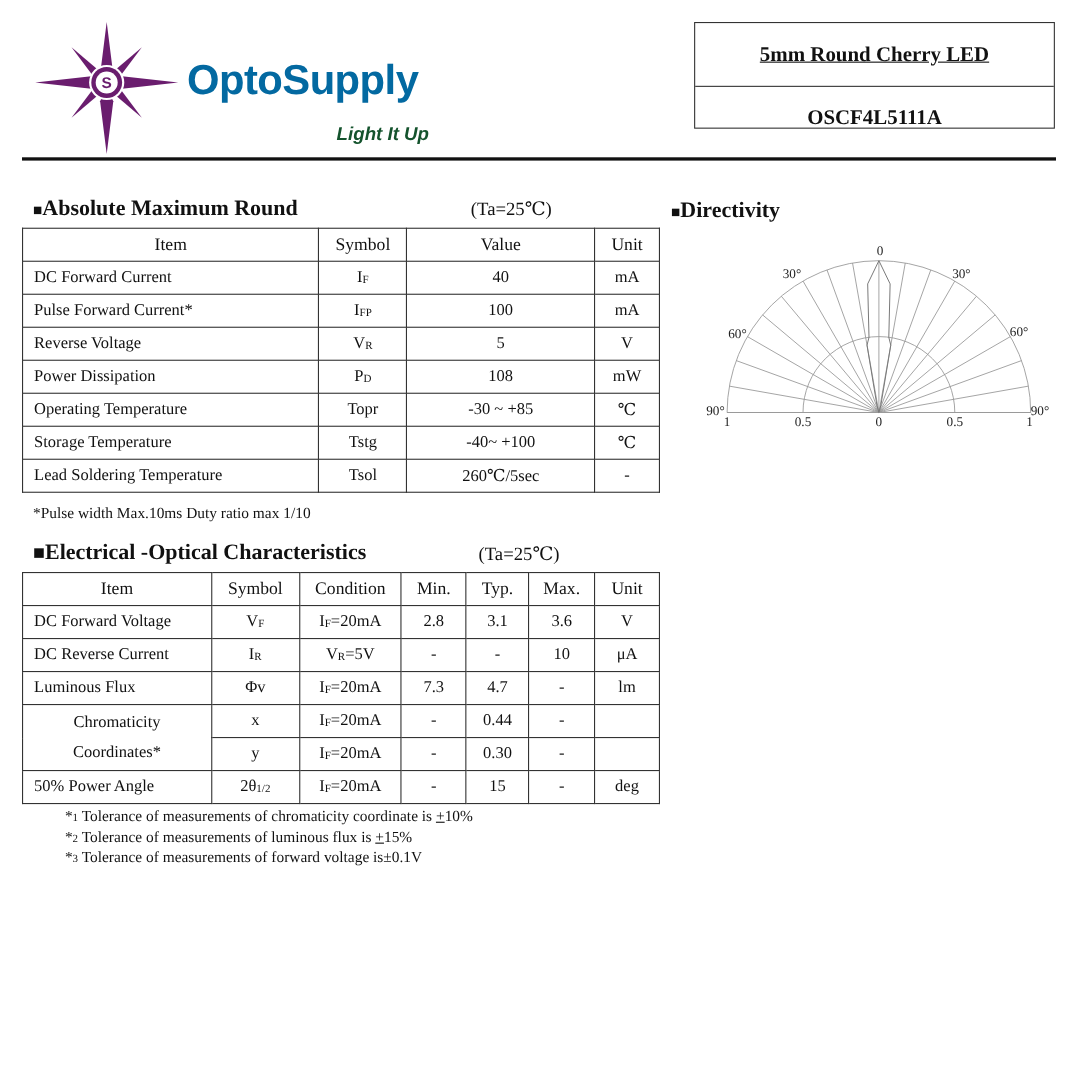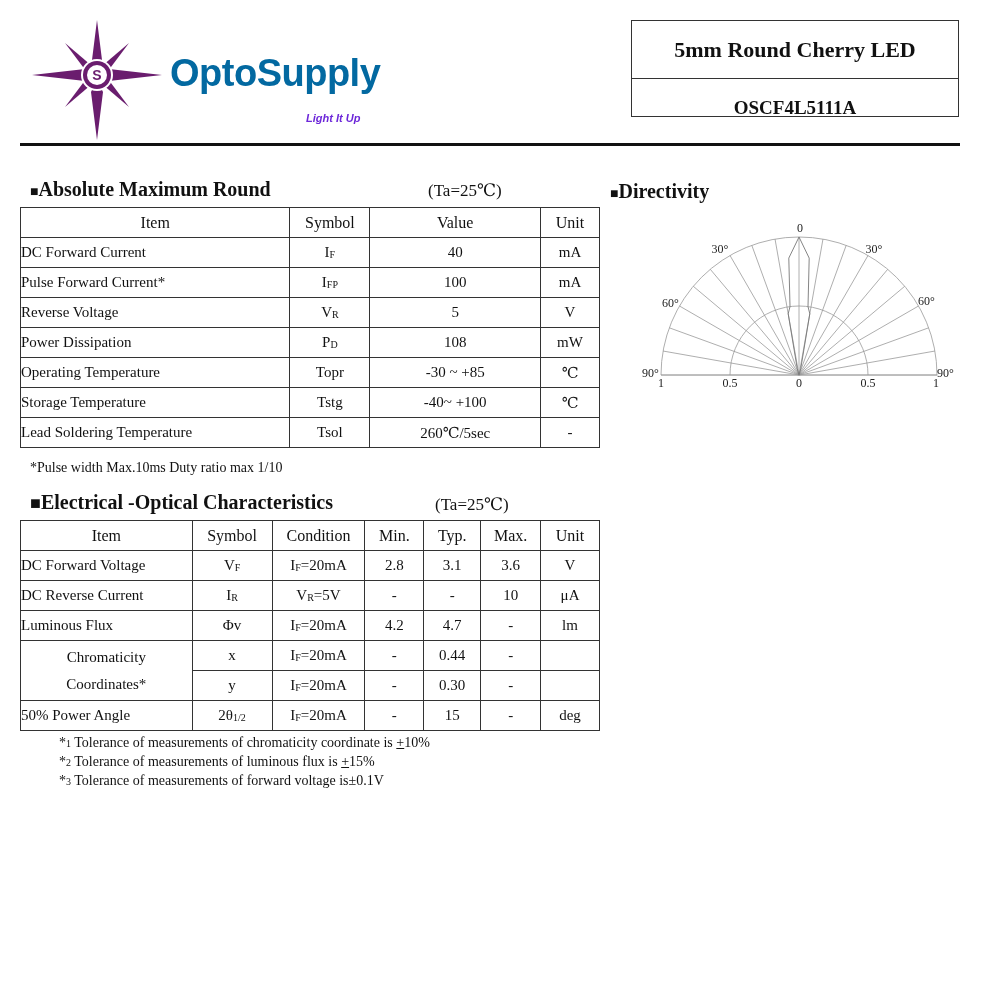--- a/index.html
+++ b/index.html
@@ -1,32 +1,32 @@
 <!DOCTYPE html>
 <html><head>
 <meta charset="utf-8">
 <style>
   html, body { margin:0; padding:0; background:#ffffff; }
   body { width:990px; height:990px; position:relative; overflow:hidden; font-family:"Liberation Serif","DejaVu Serif",serif; color:#111; }
   .abs { position:absolute; }
   
   .logo { left:30px; top:18px; width:370px; height:125px; }
   .brand { left:170px; top:52px; font-family:"Liberation Sans","DejaVu Sans",sans-serif; font-weight:bold; font-size:38px; color:#0369a1; letter-spacing:-0.5px; }
-  .tagline { left:306px; top:112px; font-family:"Liberation Sans","DejaVu Sans",sans-serif; font-weight:bold; font-style:italic; font-size:11px; color:#6d28d9; }
+  .tagline { left:306px; top:112px; font-family:"Liberation Sans","DejaVu Sans",sans-serif; font-weight:bold; font-style:italic; font-size:17px; color:#14532d; }
   
   .titlebox { left:631px; top:20px; width:328px; height:97px; border:1px solid #333; box-sizing:border-box; }
-  .titlebox .r1 { height:57px; border-bottom:1px solid #333; display:flex; align-items:center; justify-content:center; font-weight:bold; font-size:22px; }
+  .titlebox .r1 { height:57px; border-bottom:1px solid #333; display:flex; align-items:center; justify-content:center; font-weight:bold; font-size:19px;text-decoration:underline; }
   .titlebox .r2 { height:38px; display:flex; align-items:flex-end; justify-content:center; font-weight:bold; font-size:19px; padding-bottom:0; line-height:1; }
   .hr { left:20px; top:143px; width:940px; height:3px; background:#111; }
   .sec-title { font-weight:bold; font-size:20px; }
   .sec-title .sq { font-size:14px; }
   .cond { font-size:17px; }
   table.spec { position:absolute; border-collapse:collapse; font-size:15px; }
   table.spec td { border:1px solid #333; text-align:center; padding:0; height:29px; vertical-align:middle; }
-  table.spec td.left { text-align:left; padding-left:0; }
+  table.spec td.left { text-align:left; padding-left:10px; }
   table.spec tr.hdr td { font-size:16px; }
   sub.s { font-size:10px; vertical-align:baseline; position:relative; top:1px; }
   .note { font-size:14px; }
   .fn { font-size:14px; line-height:18px; }
   .fn sup, .fn .sm { font-size:10px; }
   .u { text-decoration:underline; }
   .polar { left:630px; top:215px; width:340px; height:180px; }
 </style>
 </head>
 <body>
@@ -161,21 +161,21 @@
     <td><span>V</span><sub class="s">R</sub><span>=5V</span></td>
     <td>-</td>
     <td>-</td>
     <td>10</td>
     <td>μA</td>
   </tr>
   <tr>
     <td class="left">Luminous Flux</td>
     <td><span>Φv</span></td>
     <td><span>I</span><sub class="s">F</sub><span>=20mA</span></td>
-    <td>4.2</td>
+    <td>7.3</td>
     <td>4.7</td>
     <td>-</td>
     <td>lm</td>
   </tr>
   <tr>
     <td rowspan="2" style="line-height:27px;">
       <span>Chromaticity</span><br><span>Coordinates*</span>
     </td>
     <td><span>x</span></td>
     <td><span>I</span><sub class="s">F</sub><span>=20mA</span></td>

